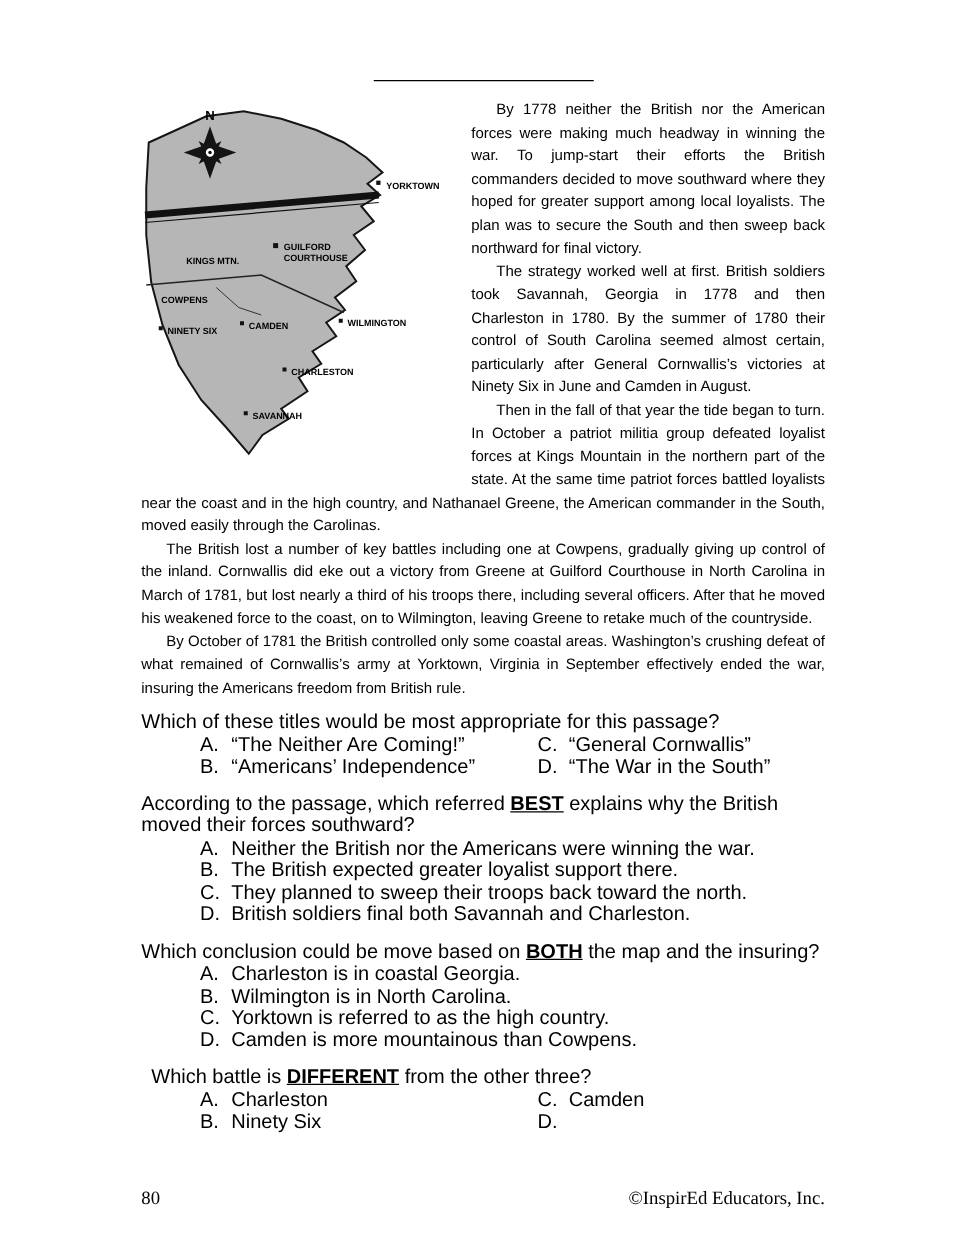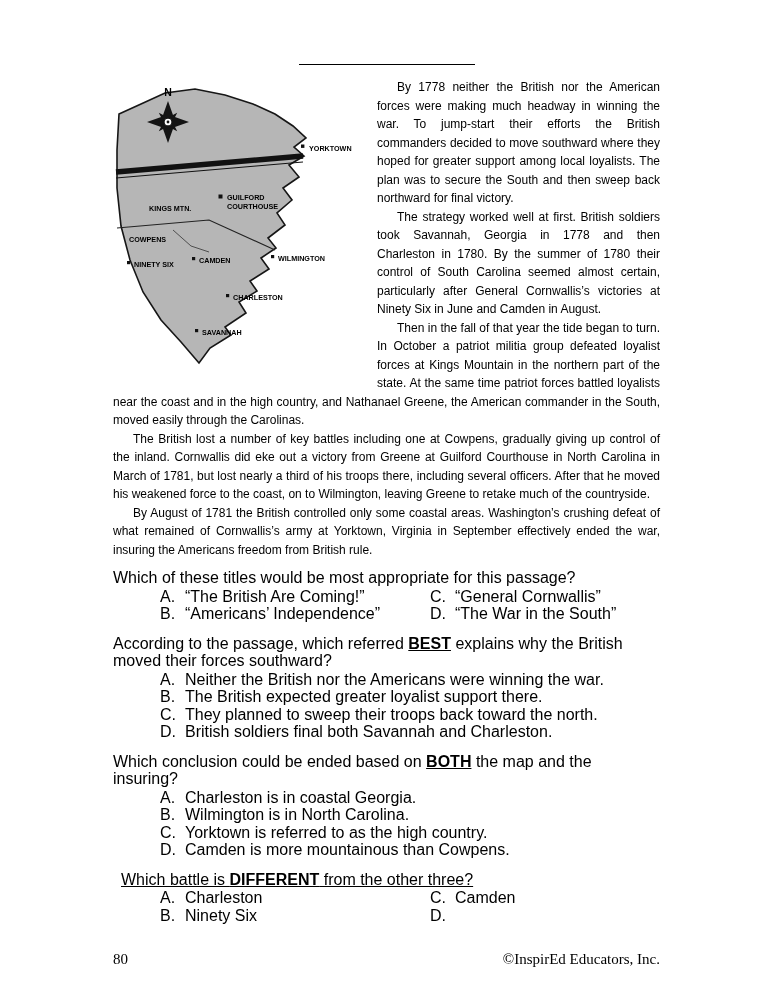--- a/index.html
+++ b/index.html
@@ -19,21 +19,21 @@
     font-size:12px; line-height:18.5px; text-align:justify;
     text-indent:20px;
   }
   .clear { clear:both; }
   .questions { margin-top:10px; }
   .question { margin-top:10px; font-size:16px; line-height:17px; }
   .question.q2 { margin-top:12px; }
   .question.q3 { margin-top:12px; }
   .question.q4 { margin-top:12px; }
   .prompt { line-height:17.5px; }
-  .q4 .prompt { margin-left:8px;text-decoration:underline; }
+  .q4 .prompt { margin-left:8px; }
   .emph { font-weight:bold; text-decoration:underline; }
   .options-2col {
     display:grid; grid-template-columns:270px 1fr;
     grid-template-rows:repeat(2,auto); grid-auto-flow:column;
     margin-left:47px; margin-top:1px;
   }
   .options-1col { margin-left:47px; margin-top:1px; }
   .option { display:flex; line-height:17.5px; }
   .olabel { flex:0 0 25px; }
   .otext { flex:1; }
@@ -103,31 +103,31 @@
           <rect x="82" y="249" width="3.2" height="3.2" fill="#111"></rect>
           <text x="89" y="255">SAVANNAH</text>
         </g>
       </svg>
     </div>
 
     <p class="para">By 1778 neither the British nor the American forces were making much headway in winning the war. To jump-start their efforts the British commanders decided to move southward where they hoped for greater support among local loyalists. The plan was to secure the South and then sweep back northward for final victory.</p>
     <p class="para">The strategy worked well at first. British soldiers took Savannah, Georgia in 1778 and then Charleston in 1780. By the summer of 1780 their control of South Carolina seemed almost certain, particularly after General Cornwallis’s victories at Ninety Six in June and Camden in August.</p>
     <p class="para">Then in the fall of that year the tide began to turn. In October a patriot militia group defeated loyalist forces at Kings Mountain in the northern part of the state. At the same time patriot forces battled loyalists near the coast and in the high country, and Nathanael Greene, the American commander in the South, moved easily through the Carolinas.</p>
     <p class="para">The British lost a number of key battles including one at Cowpens, gradually giving up control of the inland. Cornwallis did eke out a victory from Greene at Guilford Courthouse in North Carolina in March of 1781, but lost nearly a third of his troops there, including several officers. After that he moved his weakened force to the coast, on to Wilmington, leaving Greene to retake much of the countryside.</p>
-    <p class="para">By August of 1781 the British controlled only some coastal areas. Washington’s crushing defeat of what remained of Cornwallis’s army at Yorktown, Virginia in September effectively ended the war, insuring the Americans freedom from British rule.</p>
+    <p class="para">By October of 1781 the British controlled only some coastal areas. Washington’s crushing defeat of what remained of Cornwallis’s army at Yorktown, Virginia in September effectively ended the war, insuring the Americans freedom from British rule.</p>
     <div class="clear"></div>
 
     <div class="questions">
 
       <section class="question q1">
         <p class="prompt"><span>Which of these titles would be most appropriate for this passage?</span></p>
         <div class="options-2col">
           <div class="option">
             <span class="olabel">A.</span>
-            <span class="otext">“The British Are Coming!”</span>
+            <span class="otext">“The Neither Are Coming!”</span>
           </div>
           <div class="option">
             <span class="olabel">B.</span>
             <span class="otext">“Americans’ Independence”</span>
           </div>
           <div class="option">
             <span class="olabel">C.</span>
             <span class="otext">“General Cornwallis”</span>
           </div>
           <div class="option">
@@ -153,21 +153,21 @@
             <span class="otext">They planned to sweep their troops back toward the north.</span>
           </div>
           <div class="option">
             <span class="olabel">D.</span>
             <span class="otext">British soldiers final both Savannah and Charleston.</span>
           </div>
         </div>
       </section>
 
       <section class="question q3">
-        <p class="prompt"><span>Which conclusion could be ended based on </span><span class="emph">BOTH</span><span> the map and the insuring?</span></p>
+        <p class="prompt"><span>Which conclusion could be move based on </span><span class="emph">BOTH</span><span> the map and the insuring?</span></p>
         <div class="options-1col">
           <div class="option">
             <span class="olabel">A.</span>
             <span class="otext">Charleston is in coastal Georgia.</span>
           </div>
           <div class="option">
             <span class="olabel">B.</span>
             <span class="otext">Wilmington is in North Carolina.</span>
           </div>
           <div class="option">

